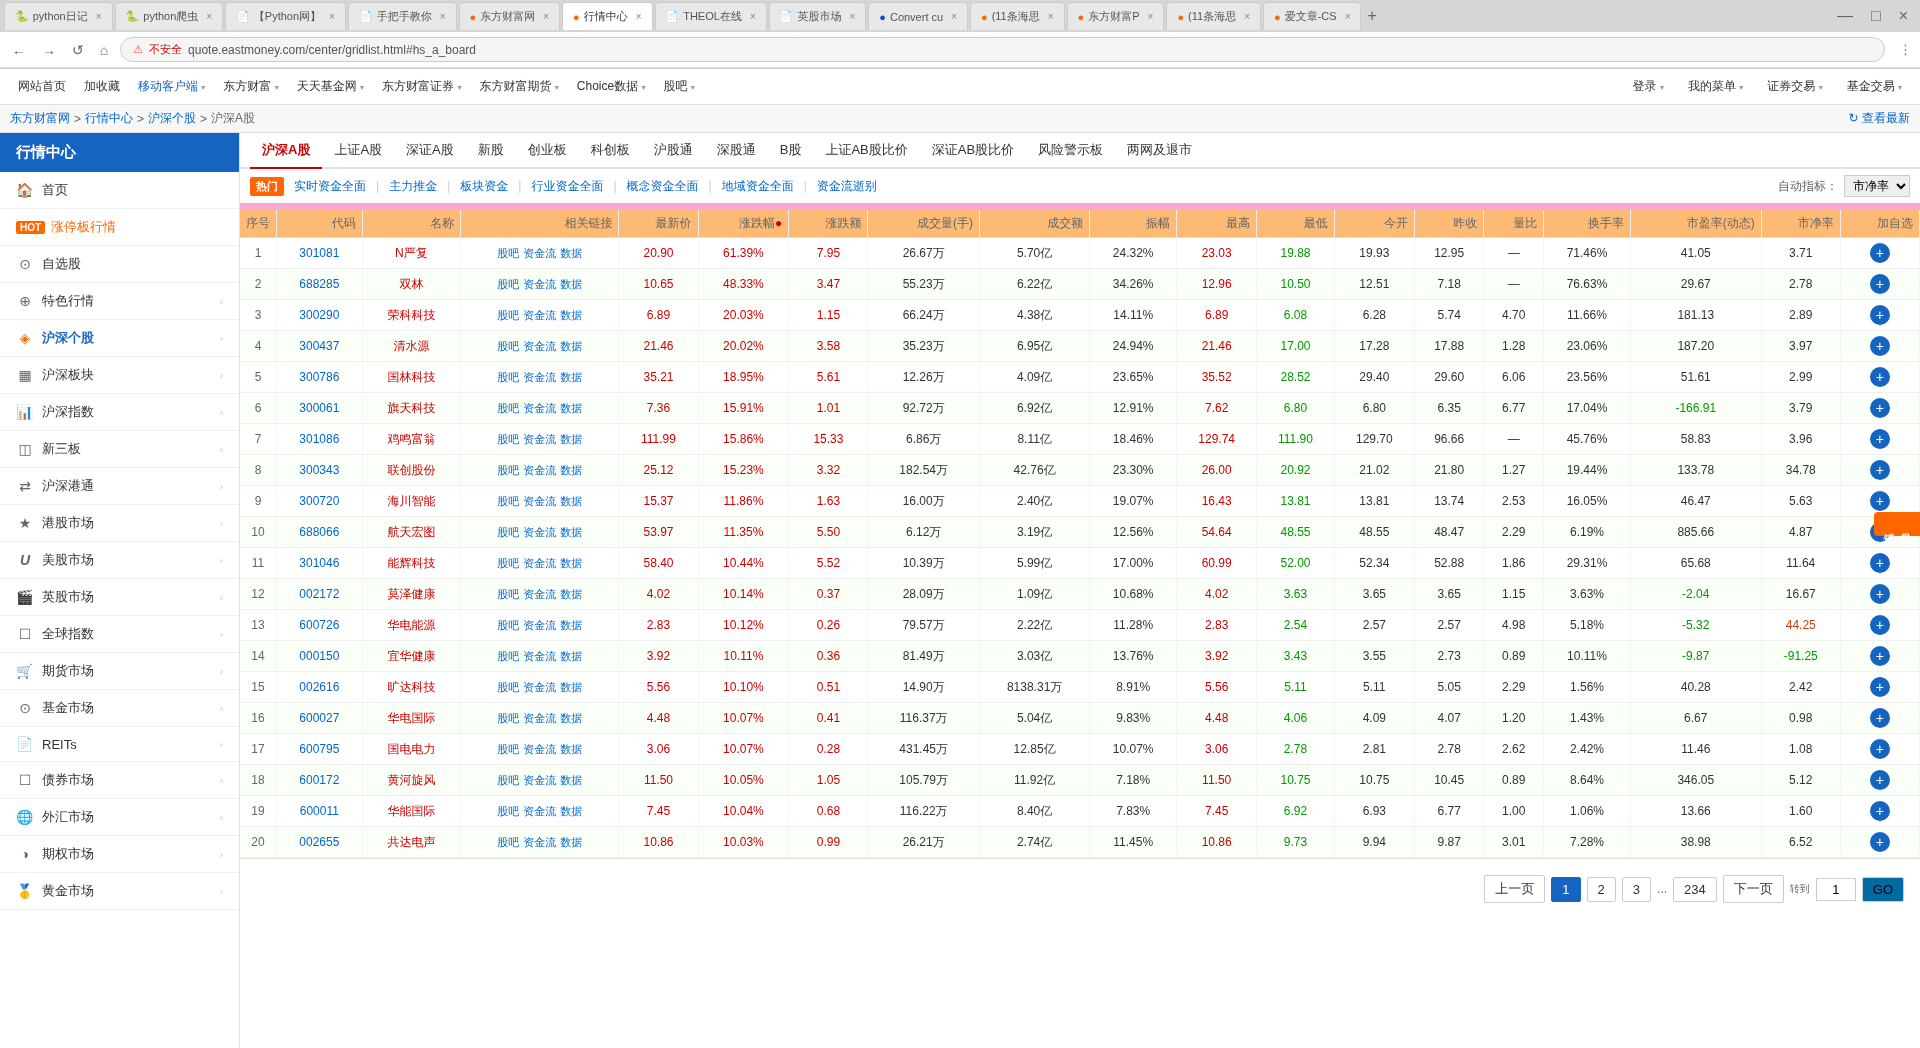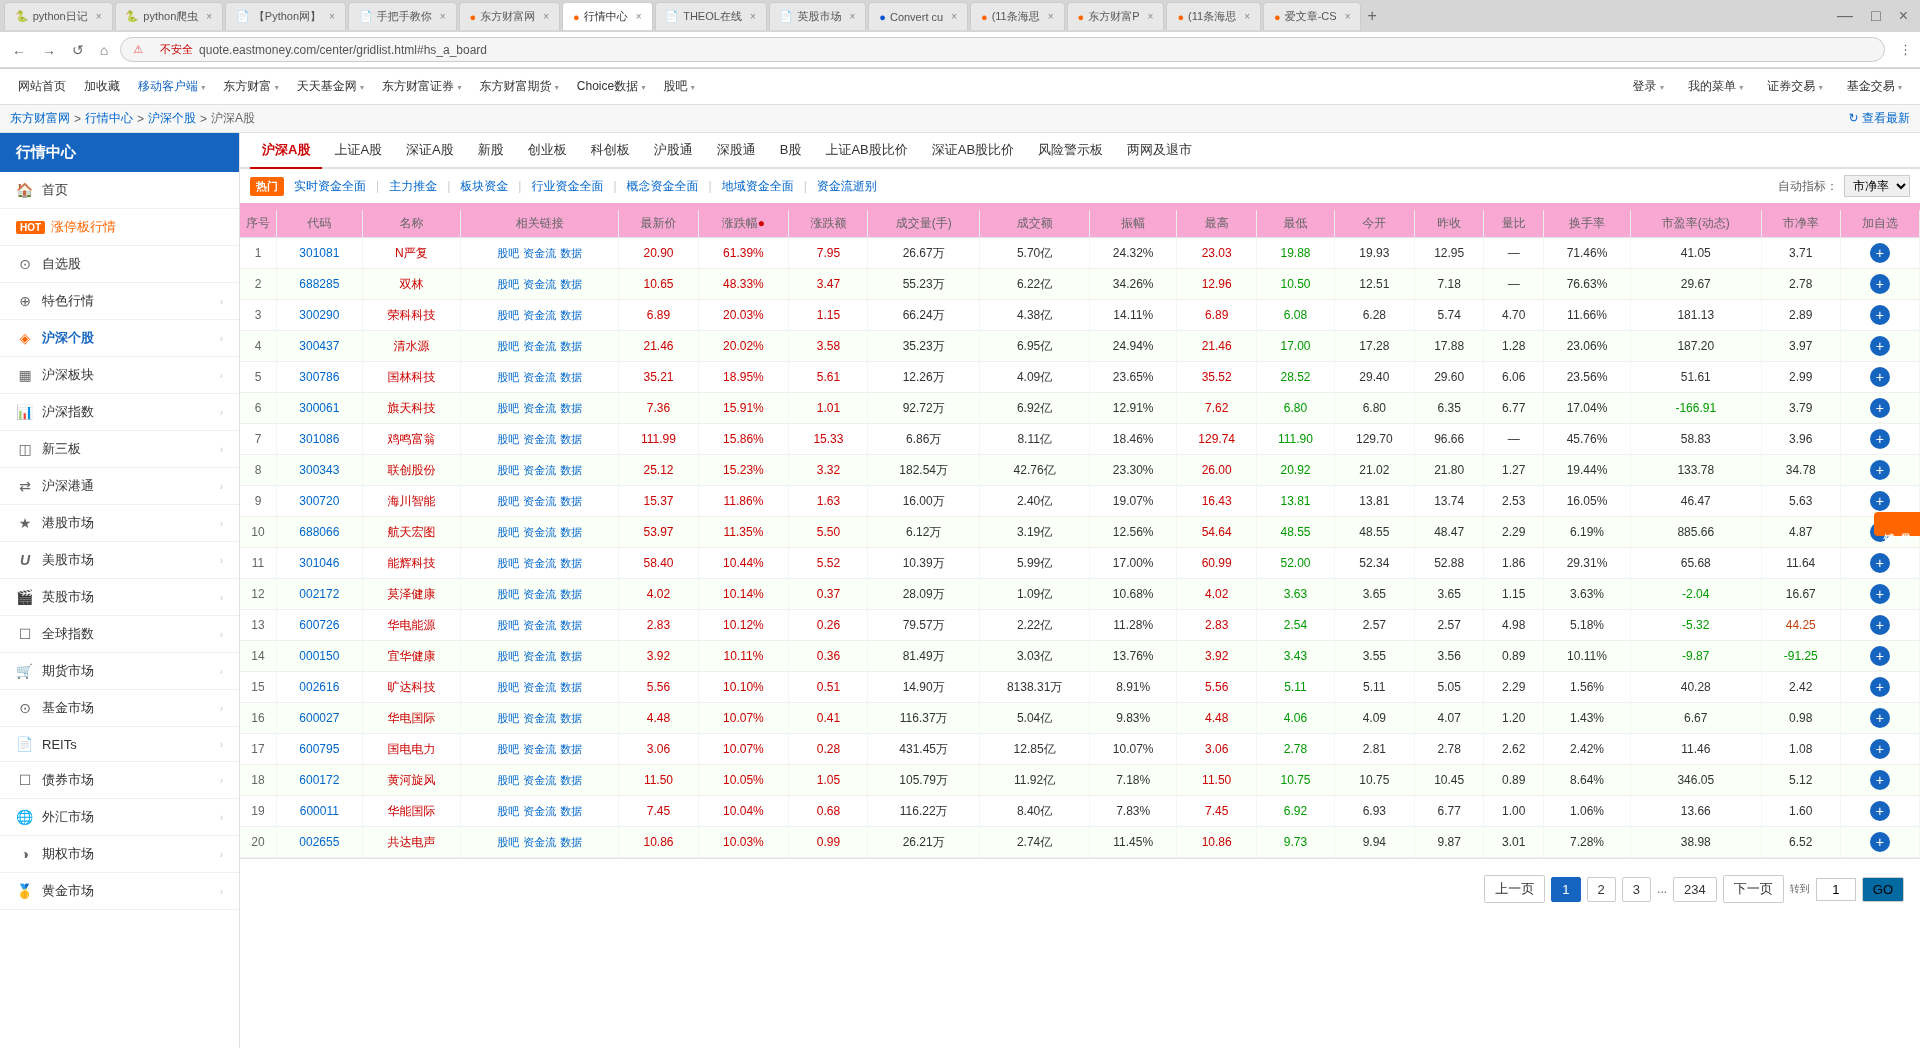--- a/index.html
+++ b/index.html
@@ -55,21 +55,21 @@
     
     .filter-row { display: flex; align-items: center; padding: 6px 10px; background: #fff; border-bottom: 7px solid #f9a8d4; flex-wrap: wrap; gap: 6px; }
     .hot-tag { background: #ff6600; color: #fff; padding: 2px 6px; border-radius: 2px; font-size: 11px; font-weight: bold; }
     .filter-link { color: #0066cc; font-size: 12px; cursor: pointer; text-decoration: none; padding: 0 4px; }
     .filter-sep { color: #ccc; }
     .auto-indicator { margin-left: auto; display: flex; align-items: center; gap: 6px; font-size: 12px; color: #666; }
     .auto-select { border: 1px solid #ccc; padding: 2px 4px; font-size: 12px; }
 
     
     .stock-table { width: 100%; border-collapse: collapse; font-size: 12px; }
-    .stock-table th { background: #f9a8d4; color: #666; padding: 5px 6px; text-align: center; border-bottom: 1px solid #e0e0e0; border-right: 1px solid #ececec; white-space: nowrap; font-weight: normal; position: sticky; top: 0; z-index: 10; }
+    .stock-table th { background: #fdba74; color: #666; padding: 5px 6px; text-align: right; border-bottom: 1px solid #e0e0e0; border-right: 1px solid #ececec; white-space: nowrap; font-weight: normal; position: sticky; top: 0; z-index: 10; }
     .stock-table td { padding: 5px 6px; text-align: center; border-bottom: 1px solid #f0f0f0; border-right: 1px solid #f5f5f5; white-space: nowrap; }
     .stock-table tr:nth-child(even) td { background: #fafff8; }
 
     .col-idx { color: #666; width: 30px; }
     .col-code { color: #0066cc; cursor: pointer; }
     .col-name { color: #cc0000; cursor: pointer; text-align: left; }
     .col-links { display: flex; gap: 4px; justify-content: center; }
     .col-links a { color: #0066cc; cursor: pointer; font-size: 11px; }
     .red { color: #cc0000; }
     .green { color: #009900; }
@@ -166,21 +166,21 @@
     <span style="font-size:16px;color:#666;cursor:pointer;padding:0 8px;">□</span>
     <span style="font-size:16px;color:#666;cursor:pointer;padding:0 8px;">×</span>
   </div>
   <div class="address-bar">
     <span class="nav-btn">←</span>
     <span class="nav-btn">→</span>
     <span class="nav-btn">↺</span>
     <span class="nav-btn">⌂</span>
     <div class="url-box">
       <span class="lock-icon">⚠</span>
-      <span style="color:#cc0000;font-size:11px;margin-left:11px;">不安全</span>
+      <span style="color:#cc0000;font-size:11px;">不安全</span>
       <span class="url-text">quote.eastmoney.com/center/gridlist.html#hs_a_board</span>
     </div>
     <span style="color:#666;cursor:pointer;font-size:13px;margin-left:6px;">⋮</span>
   </div>
 </div>
 
 <div class="page-wrapper">
 
   <div class="top-nav">
     <a>网站首页</a>
@@ -745,21 +745,21 @@
     </td>
     <td class="red">3.92</td>
     <td class="red">10.11%</td>
     <td class="red">0.36</td>
     <td>81.49万</td>
     <td>3.03亿</td>
     <td>13.76%</td>
     <td class="red">3.92</td>
     <td class="green">3.43</td>
     <td>3.55</td>
-    <td>3.56</td>
+    <td>2.73</td>
     <td>0.89</td>
     <td>10.11%</td>
     <td style="color:#009900">-9.87</td>
     <td style="color:#009900">-91.25</td>
     <td><span class="blue-btn">+</span></td>
   </tr>
             <tr>
     <td class="col-idx">15</td>
     <td class="col-code">002616</td>
     <td class="col-name">旷达科技</td>

